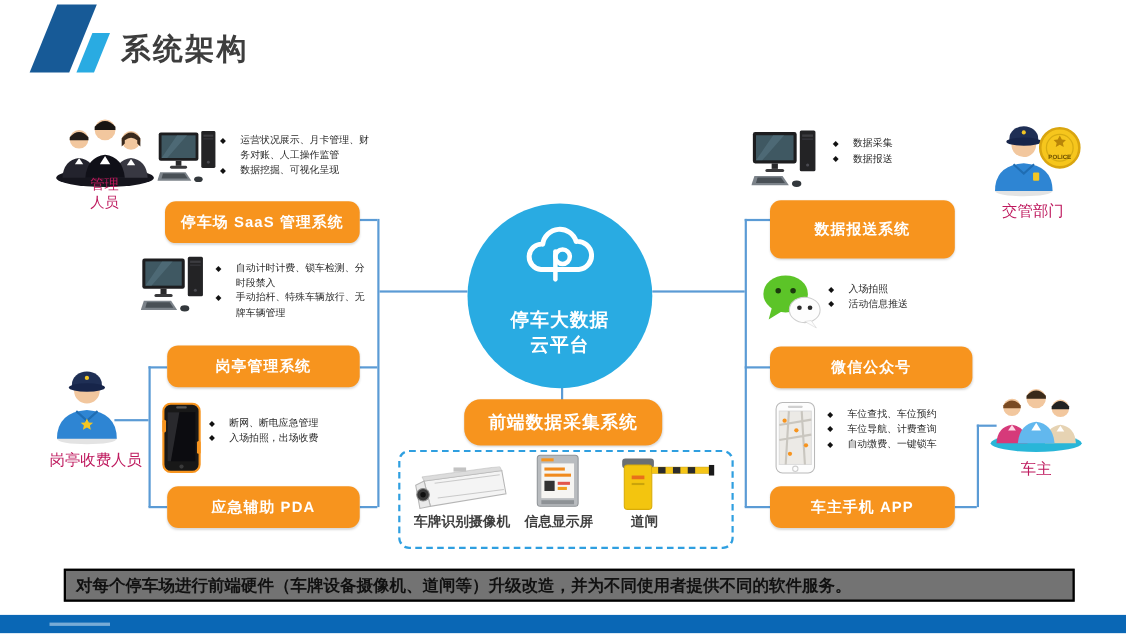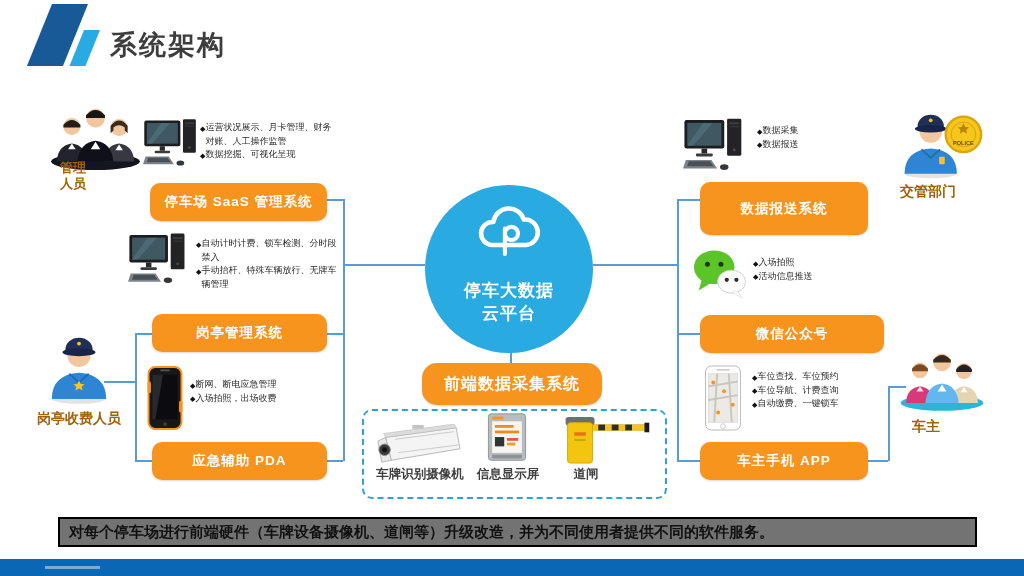--- a/index.html
+++ b/index.html
@@ -17,24 +17,24 @@
         display:flex;align-items:center;justify-content:center;font-size:13.5px;letter-spacing:1px;
         z-index:2;box-shadow:0 1px 2px rgba(0,0,0,.15);}
   .obox.big{border-radius:15px;font-size:16px;}
   
   .cloud-circle{position:absolute;left:425px;top:185px;width:168px;height:168px;border-radius:50%;
         background:#29abe2;z-index:2;text-align:center;}
   .cloud-circle svg{position:absolute;left:44px;top:14px;}
   .cloud-text{position:absolute;top:95px;width:100%;color:#fff;font-weight:bold;font-size:17px;line-height:1.35;letter-spacing:1px;}
   
   .bullets{position:absolute;font-size:9px;color:#2b2b2b;line-height:1.5;z-index:2;}
-  .bullet{display:flex;gap:0;}
+  .bullet{display:flex;gap:13px;}
   .bullet .mk{font-size:7px;padding-top:2.5px;color:#111;flex:0 0 auto;}
   
-  .rlabel{position:absolute;color:#a16207;font-weight:bold;z-index:2;line-height:1.25;}
+  .rlabel{position:absolute;color:#be185d;font-weight:normal;text-align:center;z-index:2;line-height:1.25;}
   
   .devlabel{position:absolute;font-weight:bold;color:#3f3f3f;font-size:12.5px;text-align:center;z-index:2;}
   .dashedbox{position:absolute;left:362px;top:409px;width:301px;height:86px;border:2px dashed #2f9fe0;border-radius:10px;z-index:1;}
   .icon{position:absolute;z-index:2;}
   
   .note{position:absolute;left:58px;top:517px;width:906px;height:26px;border:2px solid #000;background:#737373;
         display:flex;align-items:center;padding-left:9px;font-size:15px;font-weight:bold;color:#111;z-index:3;}
   .footer{position:absolute;left:0;top:559px;width:1024px;height:17px;background:#0a67b5;z-index:3;}
   .footer-fineprint{position:absolute;left:45px;top:7px;width:55px;height:3px;background:rgba(255,255,255,.45);}
 </style>

